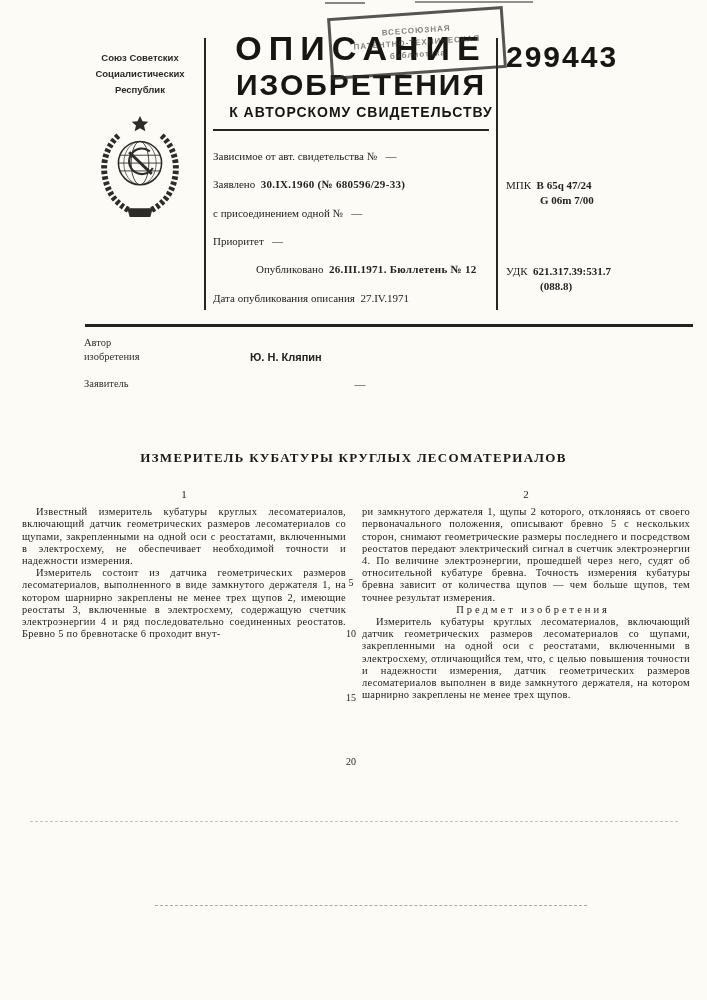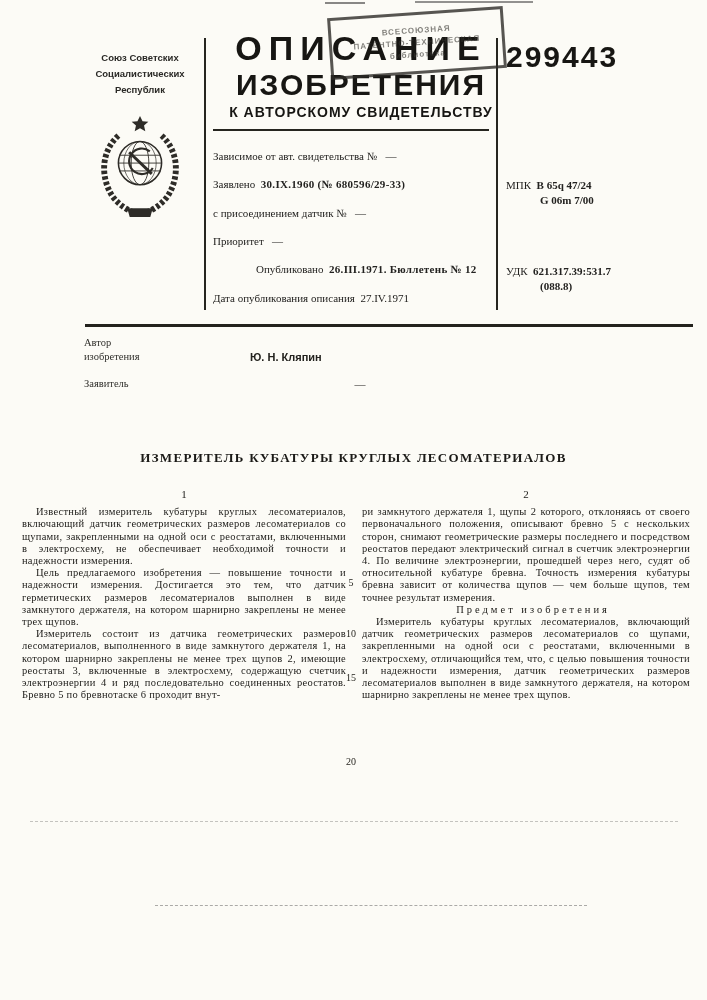--- a/index.html
+++ b/index.html
@@ -53,21 +53,21 @@
   
   .col-number{text-align:center; font-size:11px; margin-bottom:6px;}
   .body-col{position:absolute; top:488px; font-size:10.5px; line-height:12.2px; text-align:justify;
     letter-spacing:.25px; color:#1d1c19;}
   .col-left{left:22px; width:324px;}
   .col-right{left:362px; width:328px;}
   .body-col p{margin:0; text-indent:14px;}
   .body-col p.noindent{text-indent:0;}
   .claims-heading{text-align:center; font-size:10.5px; letter-spacing:3px; margin:7px 0 5px; text-indent:0;}
   .margin-num{position:absolute; left:344px; width:14px; text-align:center; font-size:10px; color:#26251f;}
-  .n5{top:577px;} .n10{top:628px;} .n15{top:672px;} .n20{top:756px;}
+  .n5{top:577px;} .n10{top:628px;} .n15{top:692px;} .n20{top:756px;}
   
   .artifact-b1{position:absolute; left:30px; top:821px; width:648px; border-top:1px dashed rgba(50,50,50,.28);}
   .artifact-b2{position:absolute; left:155px; top:905px; width:432px; border-top:1px dashed rgba(50,50,50,.4);}
 </style>
 </head>
 <body>
 
 <div class="page">
 
   <div class="org-block">
@@ -116,21 +116,21 @@
 
   <div class="meta m1">
     <span>Зависимое от авт. свидетельства №</span>&nbsp;&nbsp;
     <span>—</span>
   </div>
   <div class="meta m2">
     <span>Заявлено</span>&nbsp;
     <b><span>30.IX.1960 (№ 680596/29-33)</span></b>
   </div>
   <div class="meta m3">
-    <span>с присоединением датчик №</span>&nbsp;&nbsp;
+    <span>с присоединением одной №</span>&nbsp;&nbsp;
     <span>—</span>
   </div>
   <div class="meta m4">
     <span>Приоритет</span>&nbsp;&nbsp;
     <span>—</span>
   </div>
   <div class="meta m5">
     <span>Опубликовано</span>&nbsp;
     <b><span>26.III.1971. Бюллетень № 12</span></b>
   </div>
@@ -162,21 +162,20 @@
   </div>
   <div class="author-name">Ю. Н. Кляпин</div>
   <div class="applicant-label">Заявитель</div>
   <div class="applicant-value">—</div>
 
   <div class="patent-title">ИЗМЕРИТЕЛЬ КУБАТУРЫ КРУГЛЫХ ЛЕСОМАТЕРИАЛОВ</div>
 
   <div class="body-col col-left">
     <div class="col-number">1</div>
     <p>Известный измеритель кубатуры круглых лесоматериалов, включающий датчик геометрических размеров лесоматериалов со щупами, закрепленными на одной оси с реостатами, включенными в электросхему, не обеспечивает необходимой точности и надежности измерения.</p>
-    <p>Цель предлагаемого изобретения — повышение точности и надежности измерения. Достигается это тем, что датчик герметических размеров лесоматериалов выполнен в виде замкнутого держателя, на котором шарнирно закреплены не менее трех щупов.</p>
     <p>Измеритель состоит из датчика геометрических размеров лесоматериалов, выполненного в виде замкнутого держателя 1, на котором шарнирно закреплены не менее трех щупов 2, имеющие реостаты 3, включенные в электросхему, содержащую счетчик электроэнергии 4 и ряд последовательно соединенных реостатов. Бревно 5 по бревнотаске 6 проходит внут-</p>
   </div>
 
   <div class="body-col col-right">
     <div class="col-number">2</div>
     <p class="noindent">ри замкнутого держателя 1, щупы 2 которого, отклоняясь от своего первоначального положения, описывают бревно 5 с нескольких сторон, снимают геометрические размеры последнего и посредством реостатов передают электрический сигнал в счетчик электроэнергии 4. По величине электроэнергии, прошедшей через него, судят об относительной кубатуре бревна. Точность измерения кубатуры бревна зависит от количества щупов — чем больше щупов, тем точнее результат измерения.</p>
     <p class="claims-heading">Предмет изобретения</p>
     <p>Измеритель кубатуры круглых лесоматериалов, включающий датчик геометрических размеров лесоматериалов со щупами, закрепленными на одной оси с реостатами, включенными в электросхему, отличающийся тем, что, с целью повышения точности и надежности измерения, датчик геометрических размеров лесоматериалов выполнен в виде замкнутого держателя, на котором шарнирно закреплены не менее трех щупов.</p>
   </div>
 

